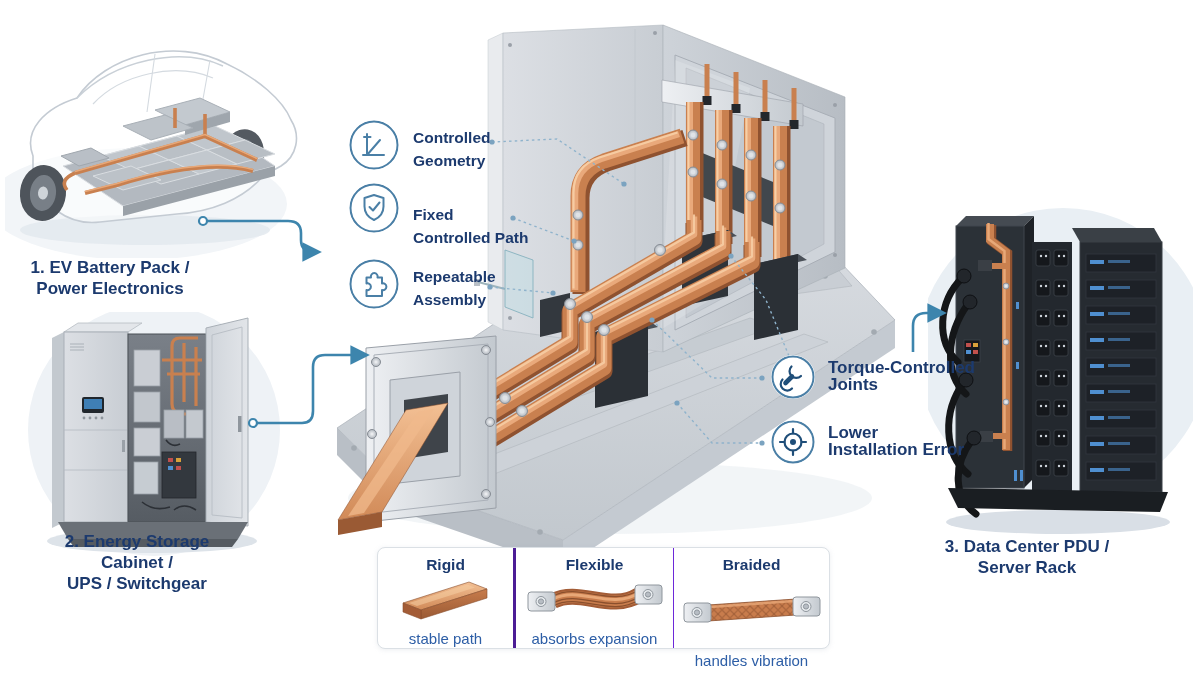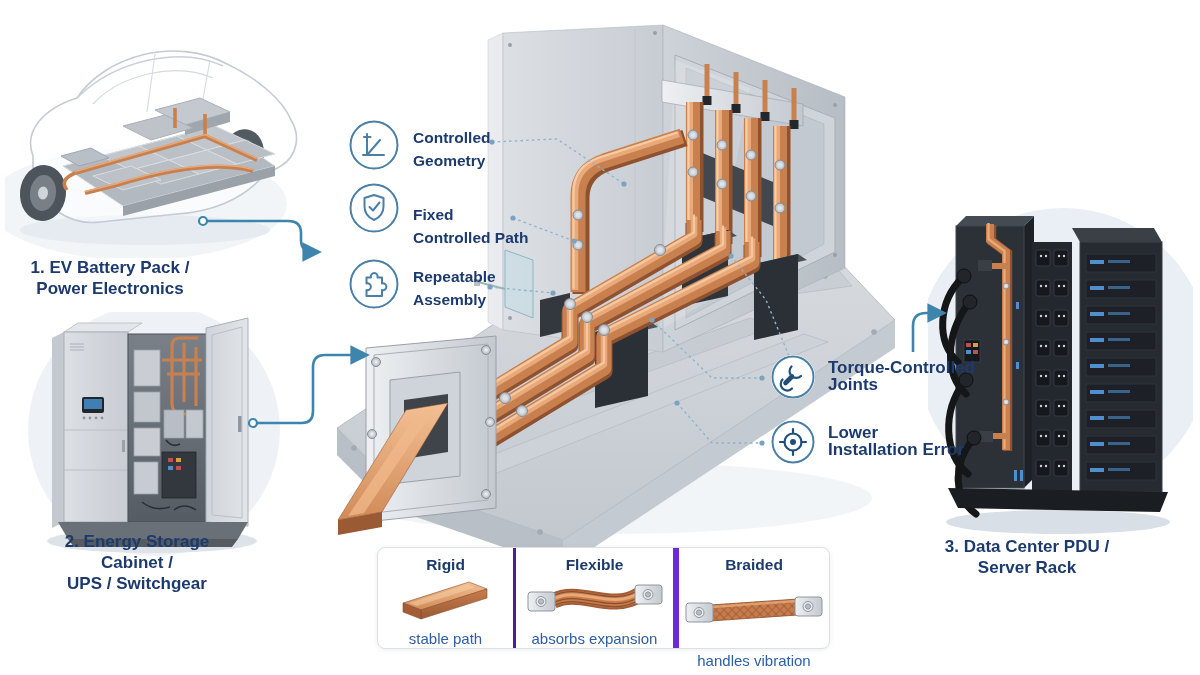--- a/index.html
+++ b/index.html
@@ -14,21 +14,21 @@
   .callout-text{color:var(--label-text,#1c3a6e);font-weight:700;}
   .callout-text.big{font-size:15.5px;line-height:22.5px;}
   .callout-text.small{font-size:17px;line-height:16.5px;}
   .icon-circle{border-radius:50%;background:#fff;}
   
   .busbar-panel{position:absolute;left:377px;top:547px;width:451px;height:100px;background:#ffffff;
     border:1.5px solid var(--panel-border,#dbe0e5);border-radius:8px;display:flex;
     box-shadow:0 1px 5px rgba(150,160,175,.18);}
   .bb-col{display:flex;flex-direction:column;align-items:center;padding-top:8px;box-sizing:border-box;}
   .bb-col.c1{width:135px;}.bb-col.c2{width:160px;border-left:3px solid #4c1d95;text-align:center;}
-  .bb-col.c3{width:156px;border-left:6px solid #6d28d9;gap:12px;}
+  .bb-col.c3{width:156px;border-left:1px solid #6d28d9;gap:12px;}
   .bb-title{font-size:15.5px;font-weight:700;color:var(--label-text,#1c3a6e);}
   .bb-caption{font-size:15px;font-weight:500;color:var(--caption-text,#2d5ea6);margin-top:8px;}
   .bb-img{height:48px;display:flex;align-items:center;justify-content:center;}
   
   .connector{stroke:var(--accent-arrow,#3d85ad);stroke-width:2.6;fill:none;}
   .connector-start{fill:#ffffff;stroke:var(--accent-arrow,#3d85ad);stroke-width:2.2;}
   .leader{stroke:var(--leader-line,#8fb3cc);stroke-width:1.4;fill:none;stroke-dasharray:2.5 3.2;}
   .leader-dot{fill:#7ba3c0;}
   .ah{fill:var(--accent-arrow,#3d85ad);}
   .icon-stroke{stroke:var(--icon-stroke,#4a7fa6);fill:none;stroke-width:2;stroke-linecap:round;stroke-linejoin:round;}

